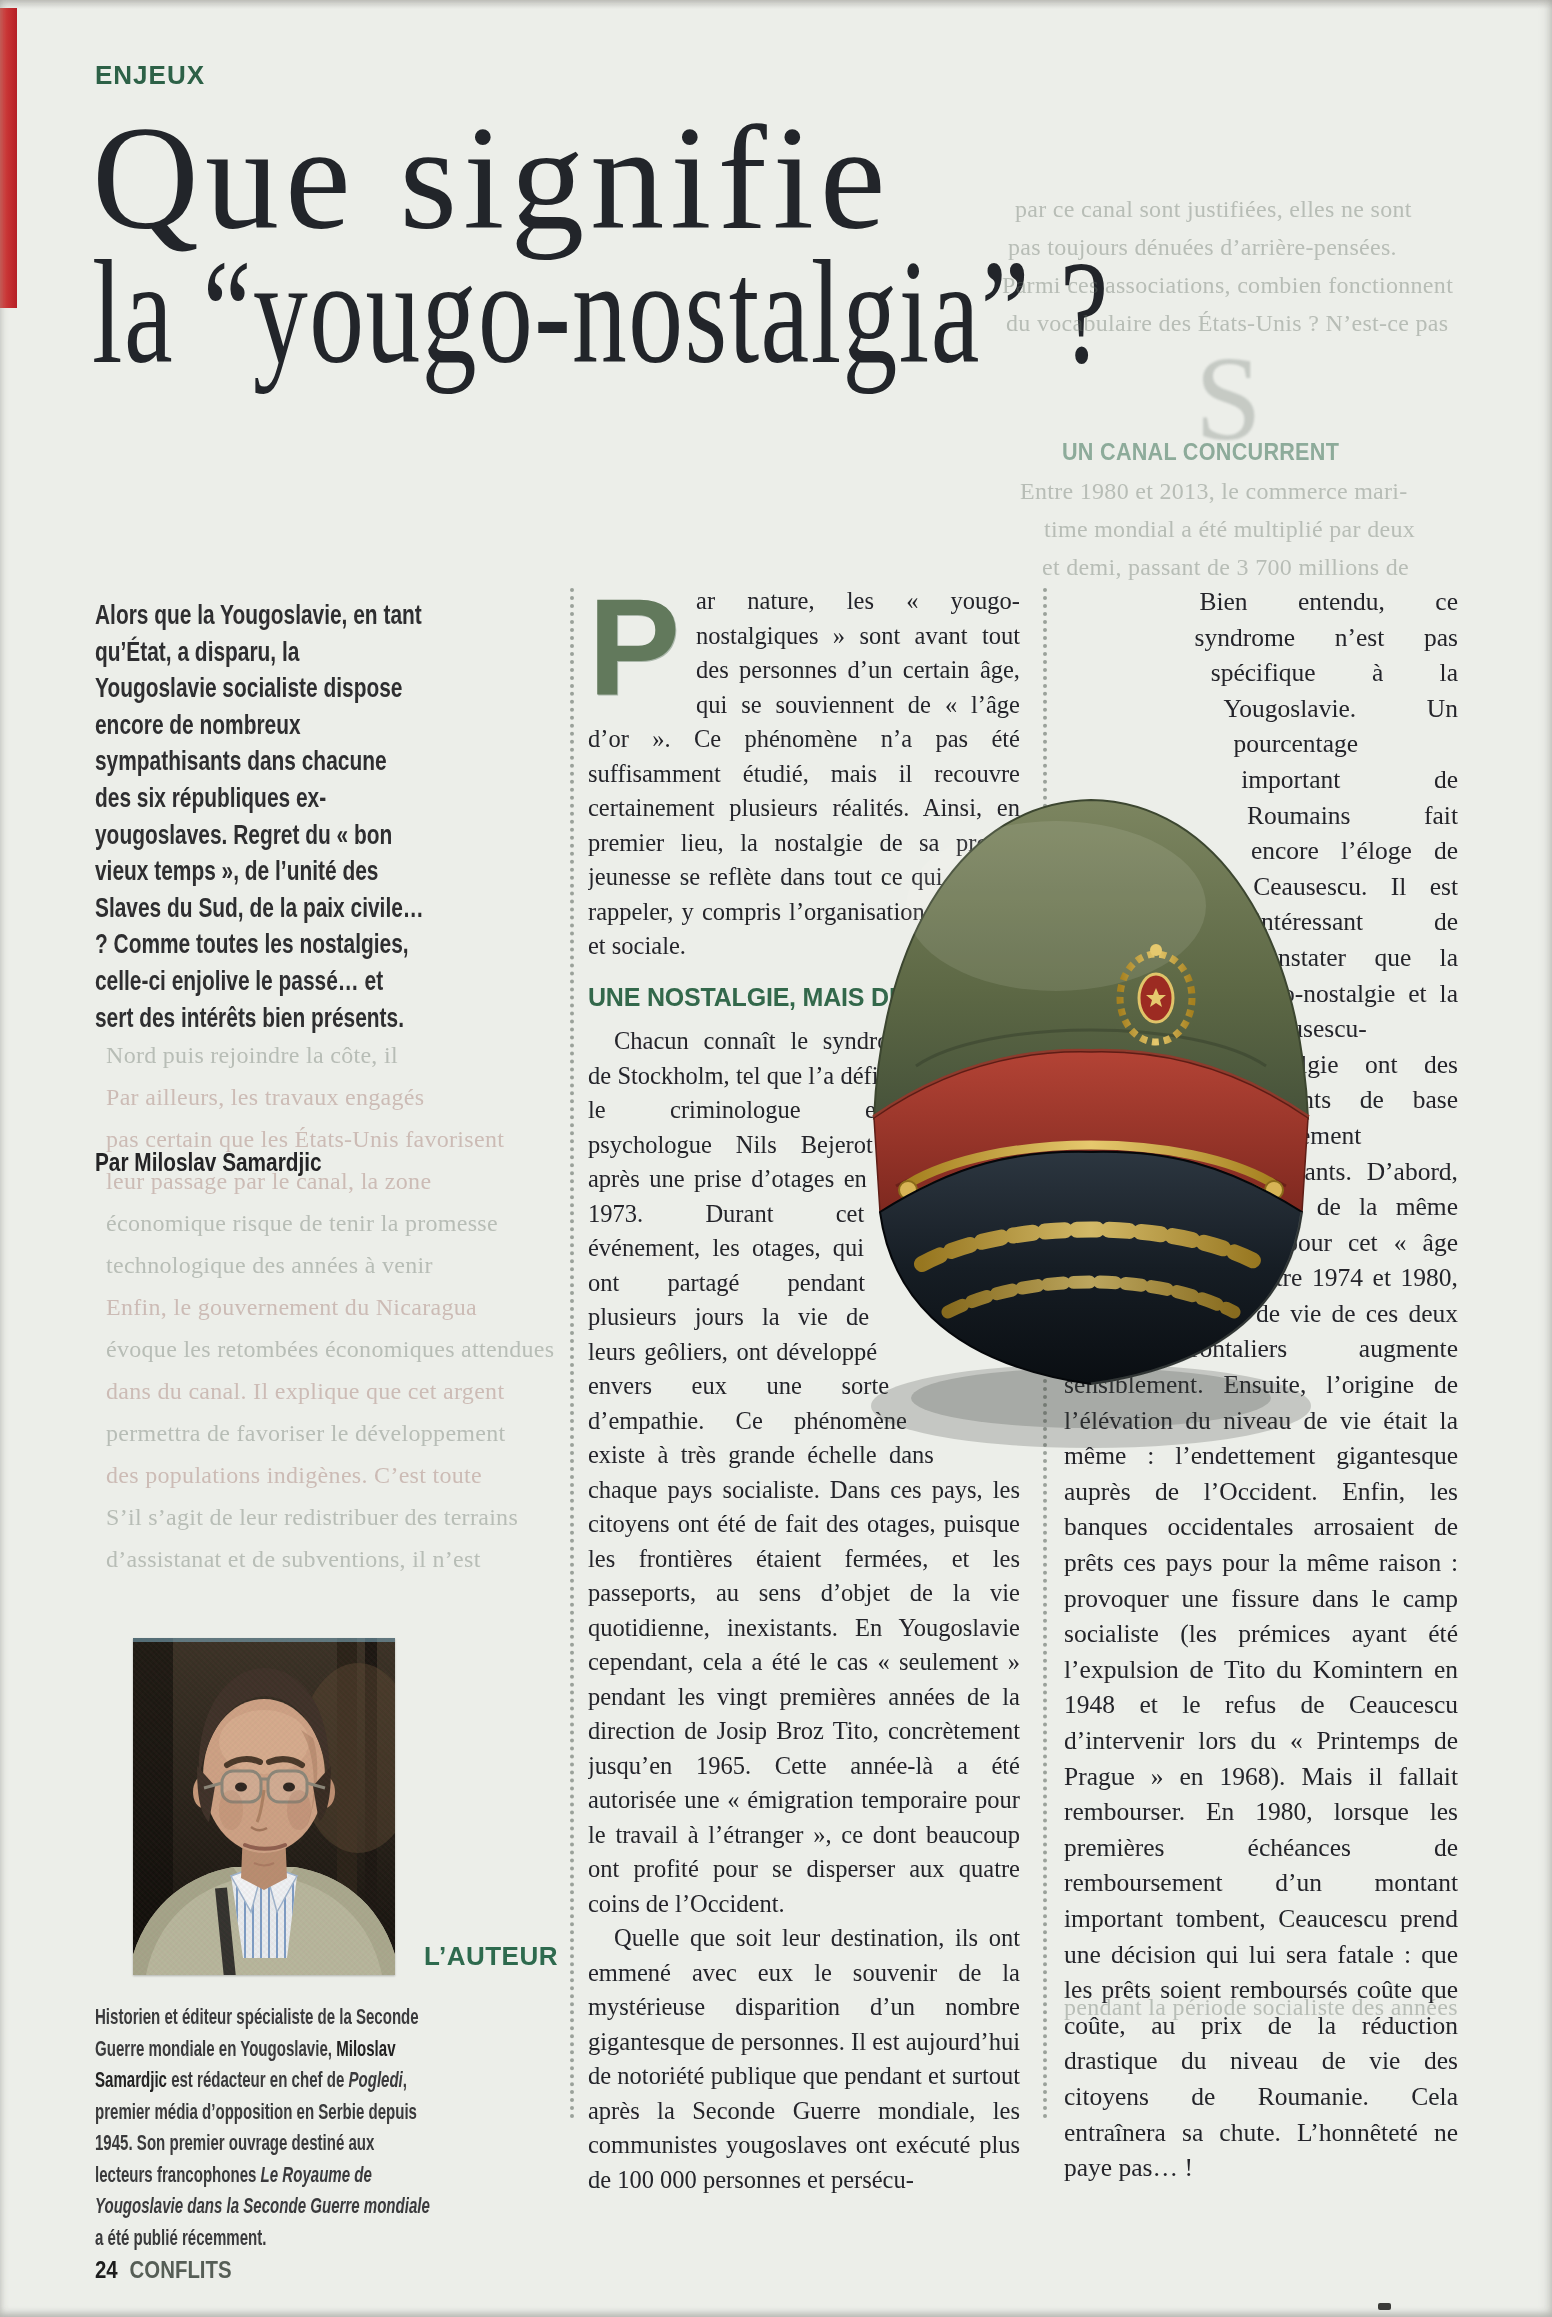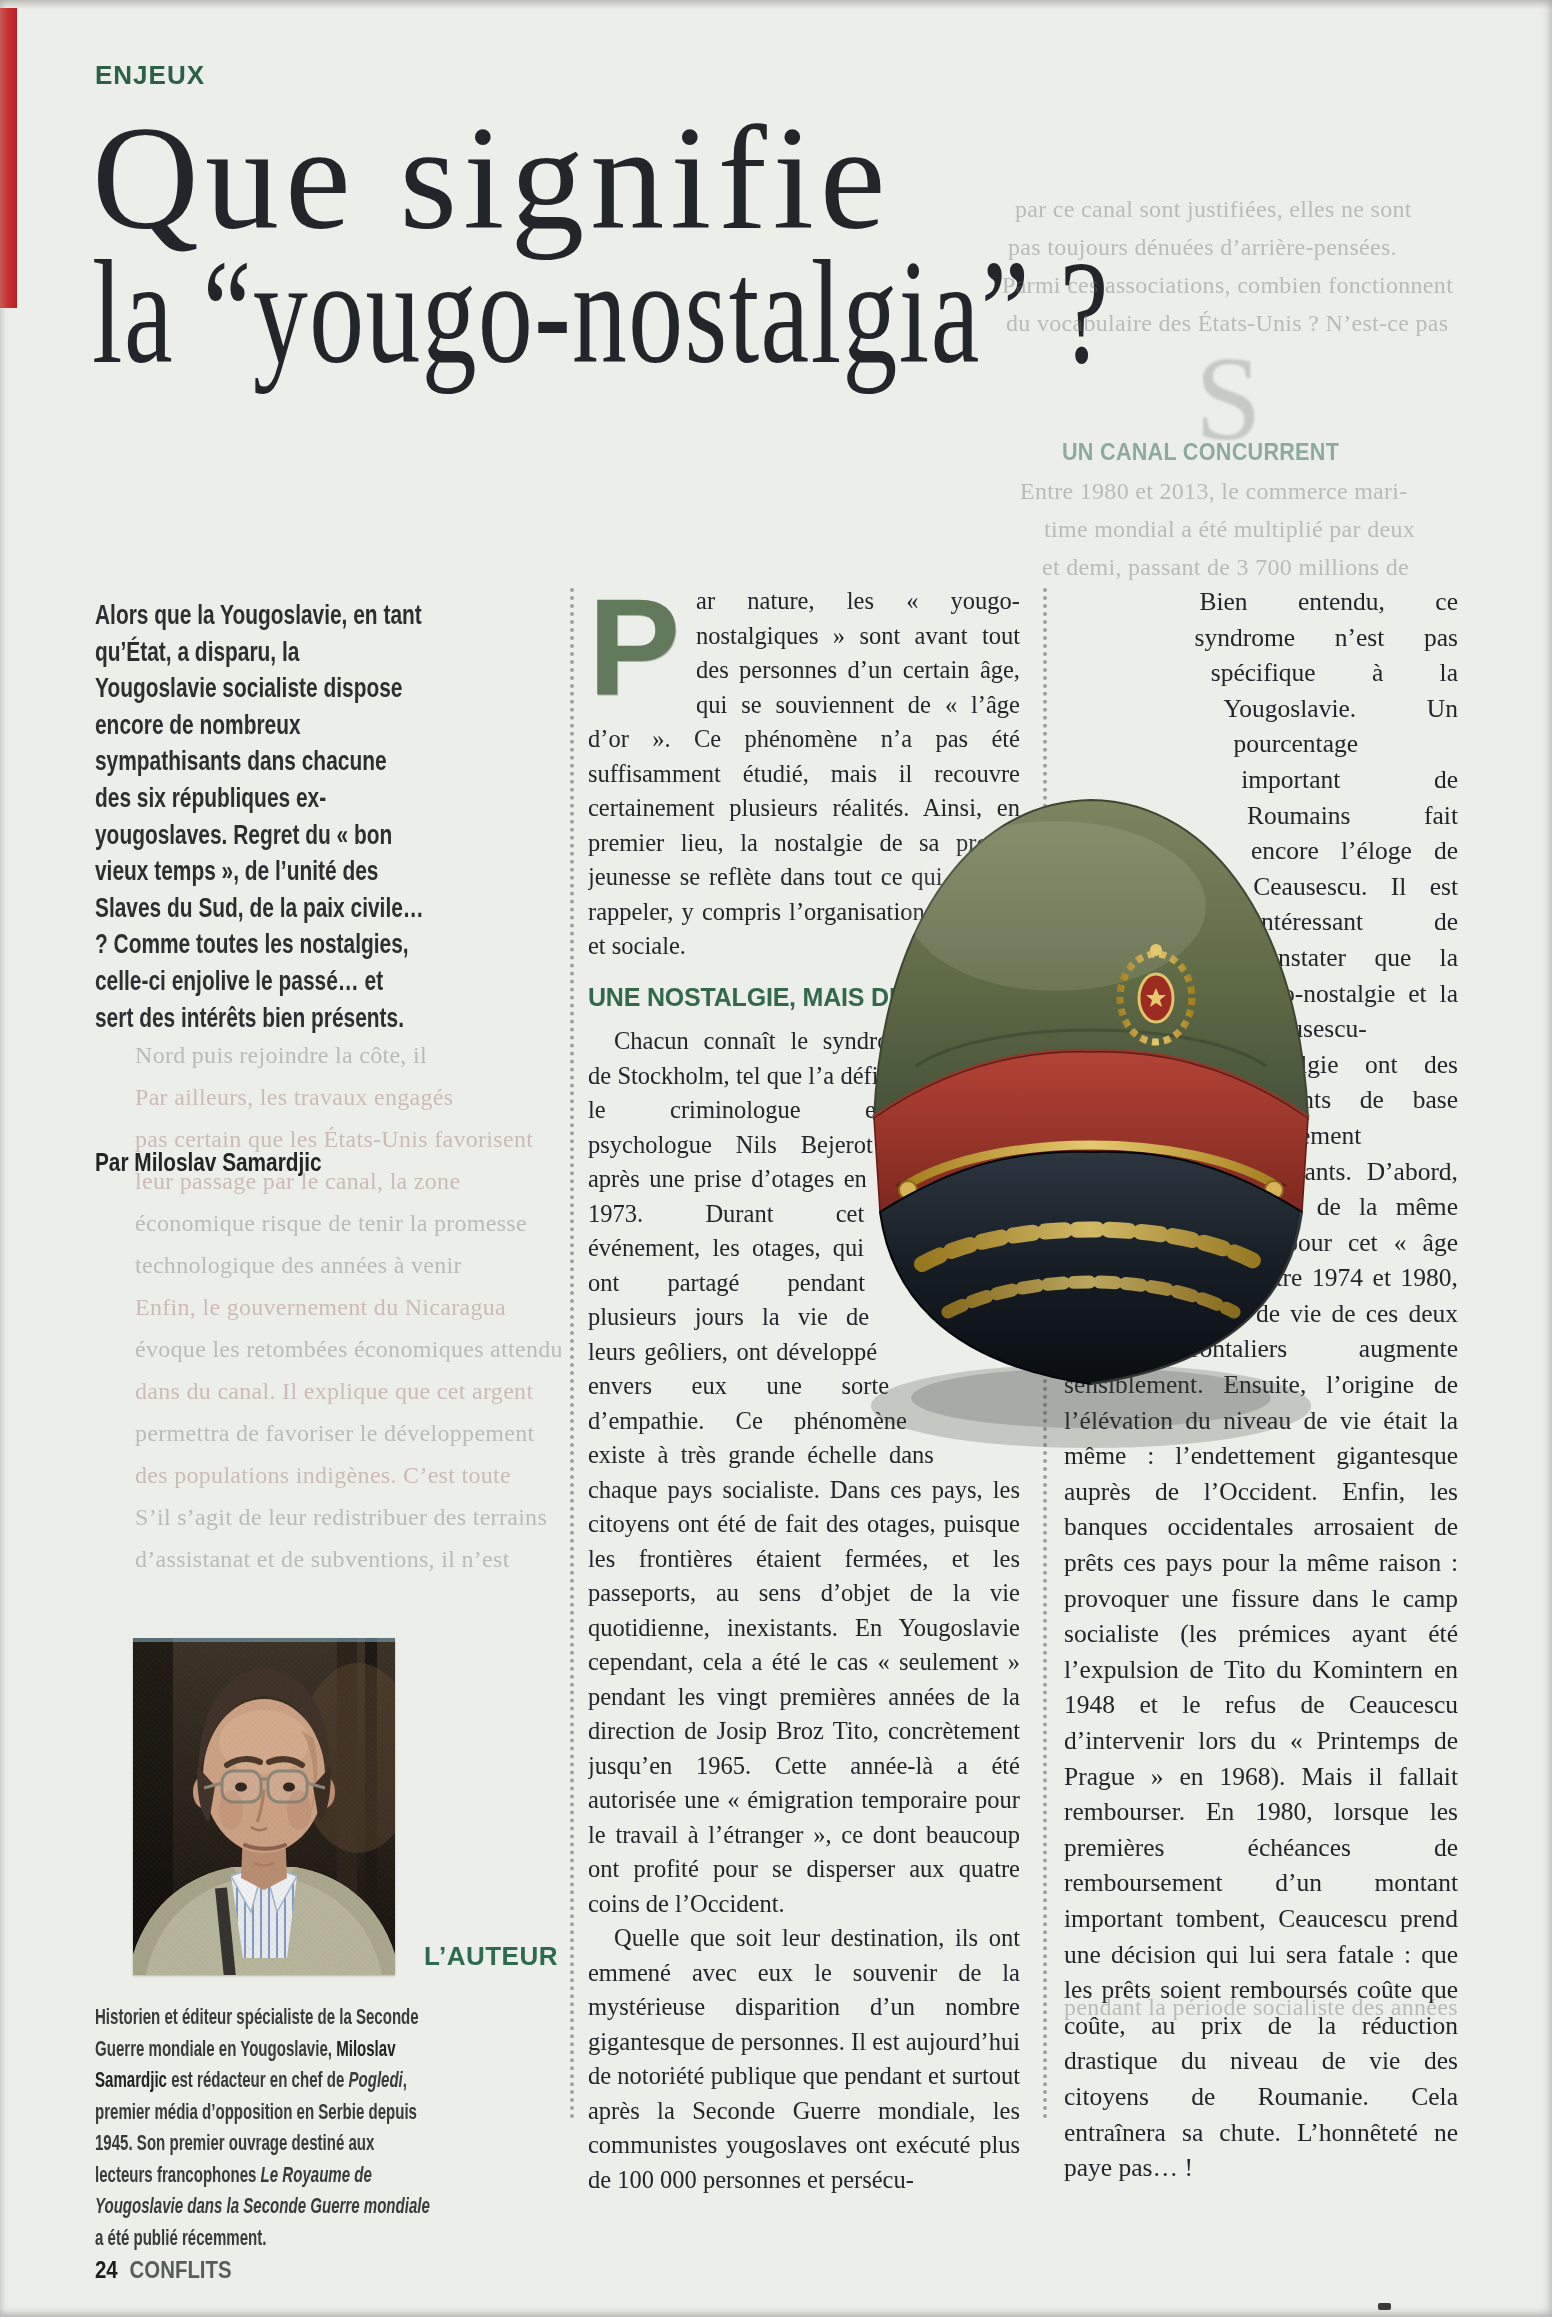--- a/index.html
+++ b/index.html
@@ -58,21 +58,21 @@
   
   .cap{position:absolute;left:856px;top:766px;width:470px;height:700px;z-index:4;}
   
   .ghost{position:absolute;z-index:1;font-family:"Liberation Serif", serif;font-size:24px;
     color:rgba(104,116,104,.40);filter:blur(.4px);white-space:nowrap;letter-spacing:.3px;}
   .ghost.red{color:rgba(152,106,96,.38);}
   .ghost.greenhead{font-family:"Liberation Sans", sans-serif;font-weight:bold;font-size:24px;
     color:rgba(45,104,75,.50);transform:scaleX(.9);transform-origin:left top;}
   .ghost.bigS{font-size:120px;color:rgba(110,120,112,.30);filter:blur(1px);}
   .gl-block{position:absolute;left:106px;top:1034px;width:455px;overflow:hidden;z-index:1;}
-  .gl-block .gl{position:static;display:block;line-height:42px;margin-left:29px;}
+  .gl-block .gl{position:static;display:block;line-height:42px;}
   .speck{position:absolute;left:1378px;top:2303px;width:13px;height:7px;background:#3a3a38;border-radius:2px;z-index:5;}
 </style>
 </head>
 <body>
 
 <div class="page">
 
   <div class="red-strip"></div>
   <div class="speck"></div>
 

